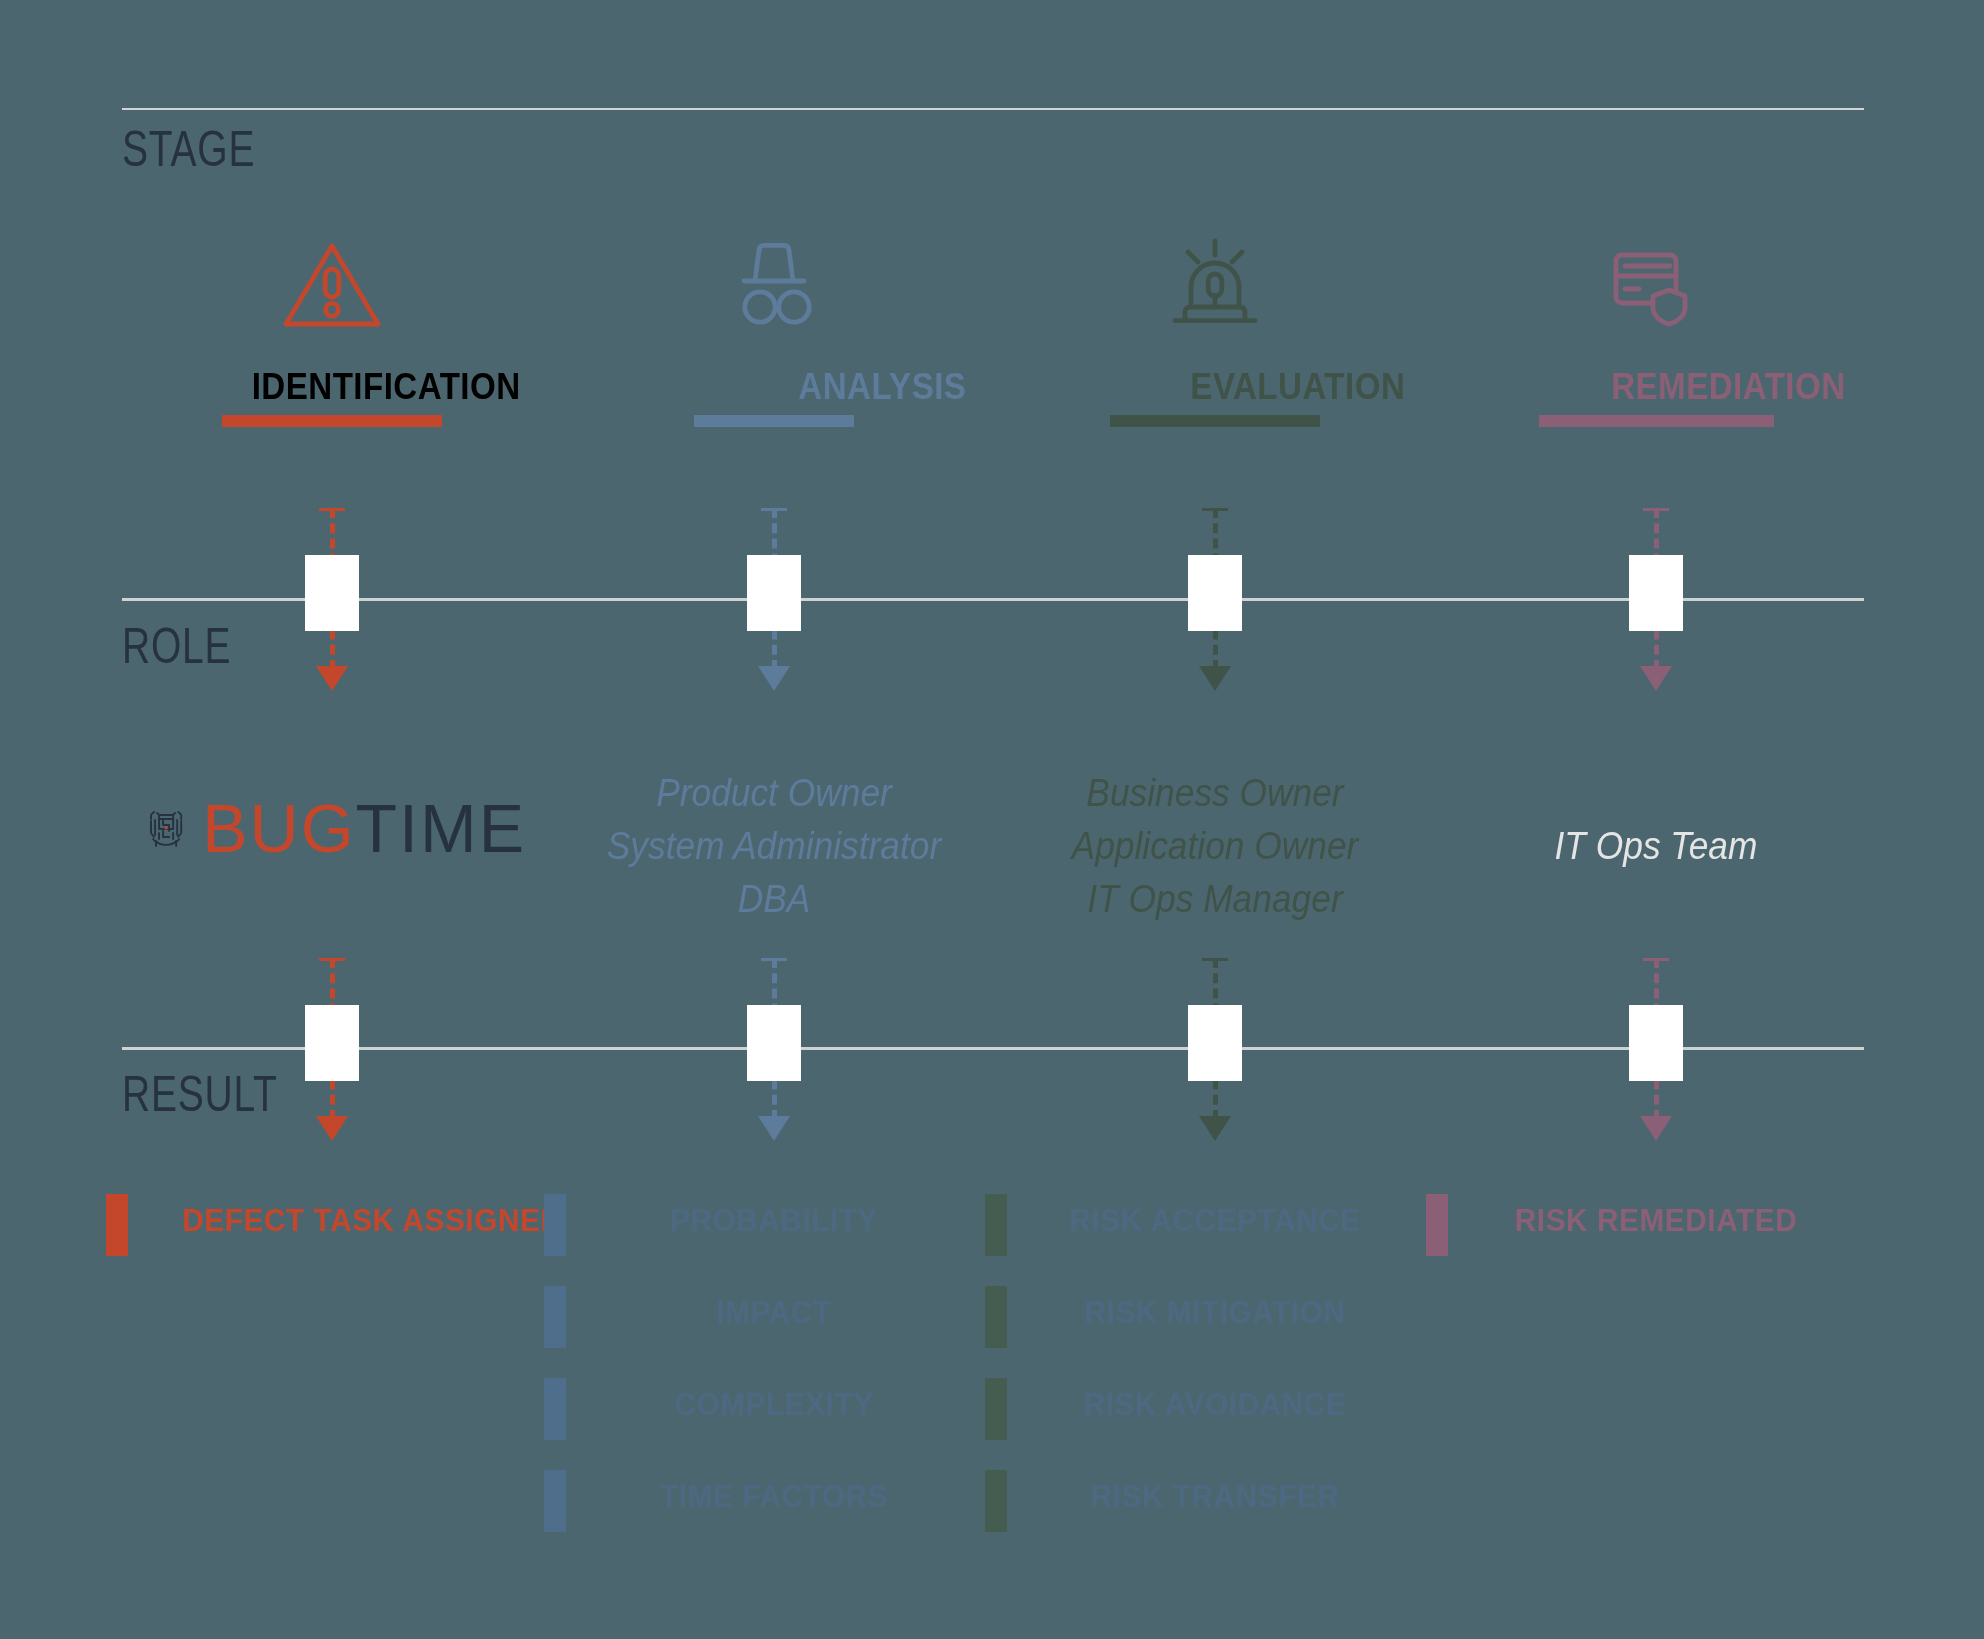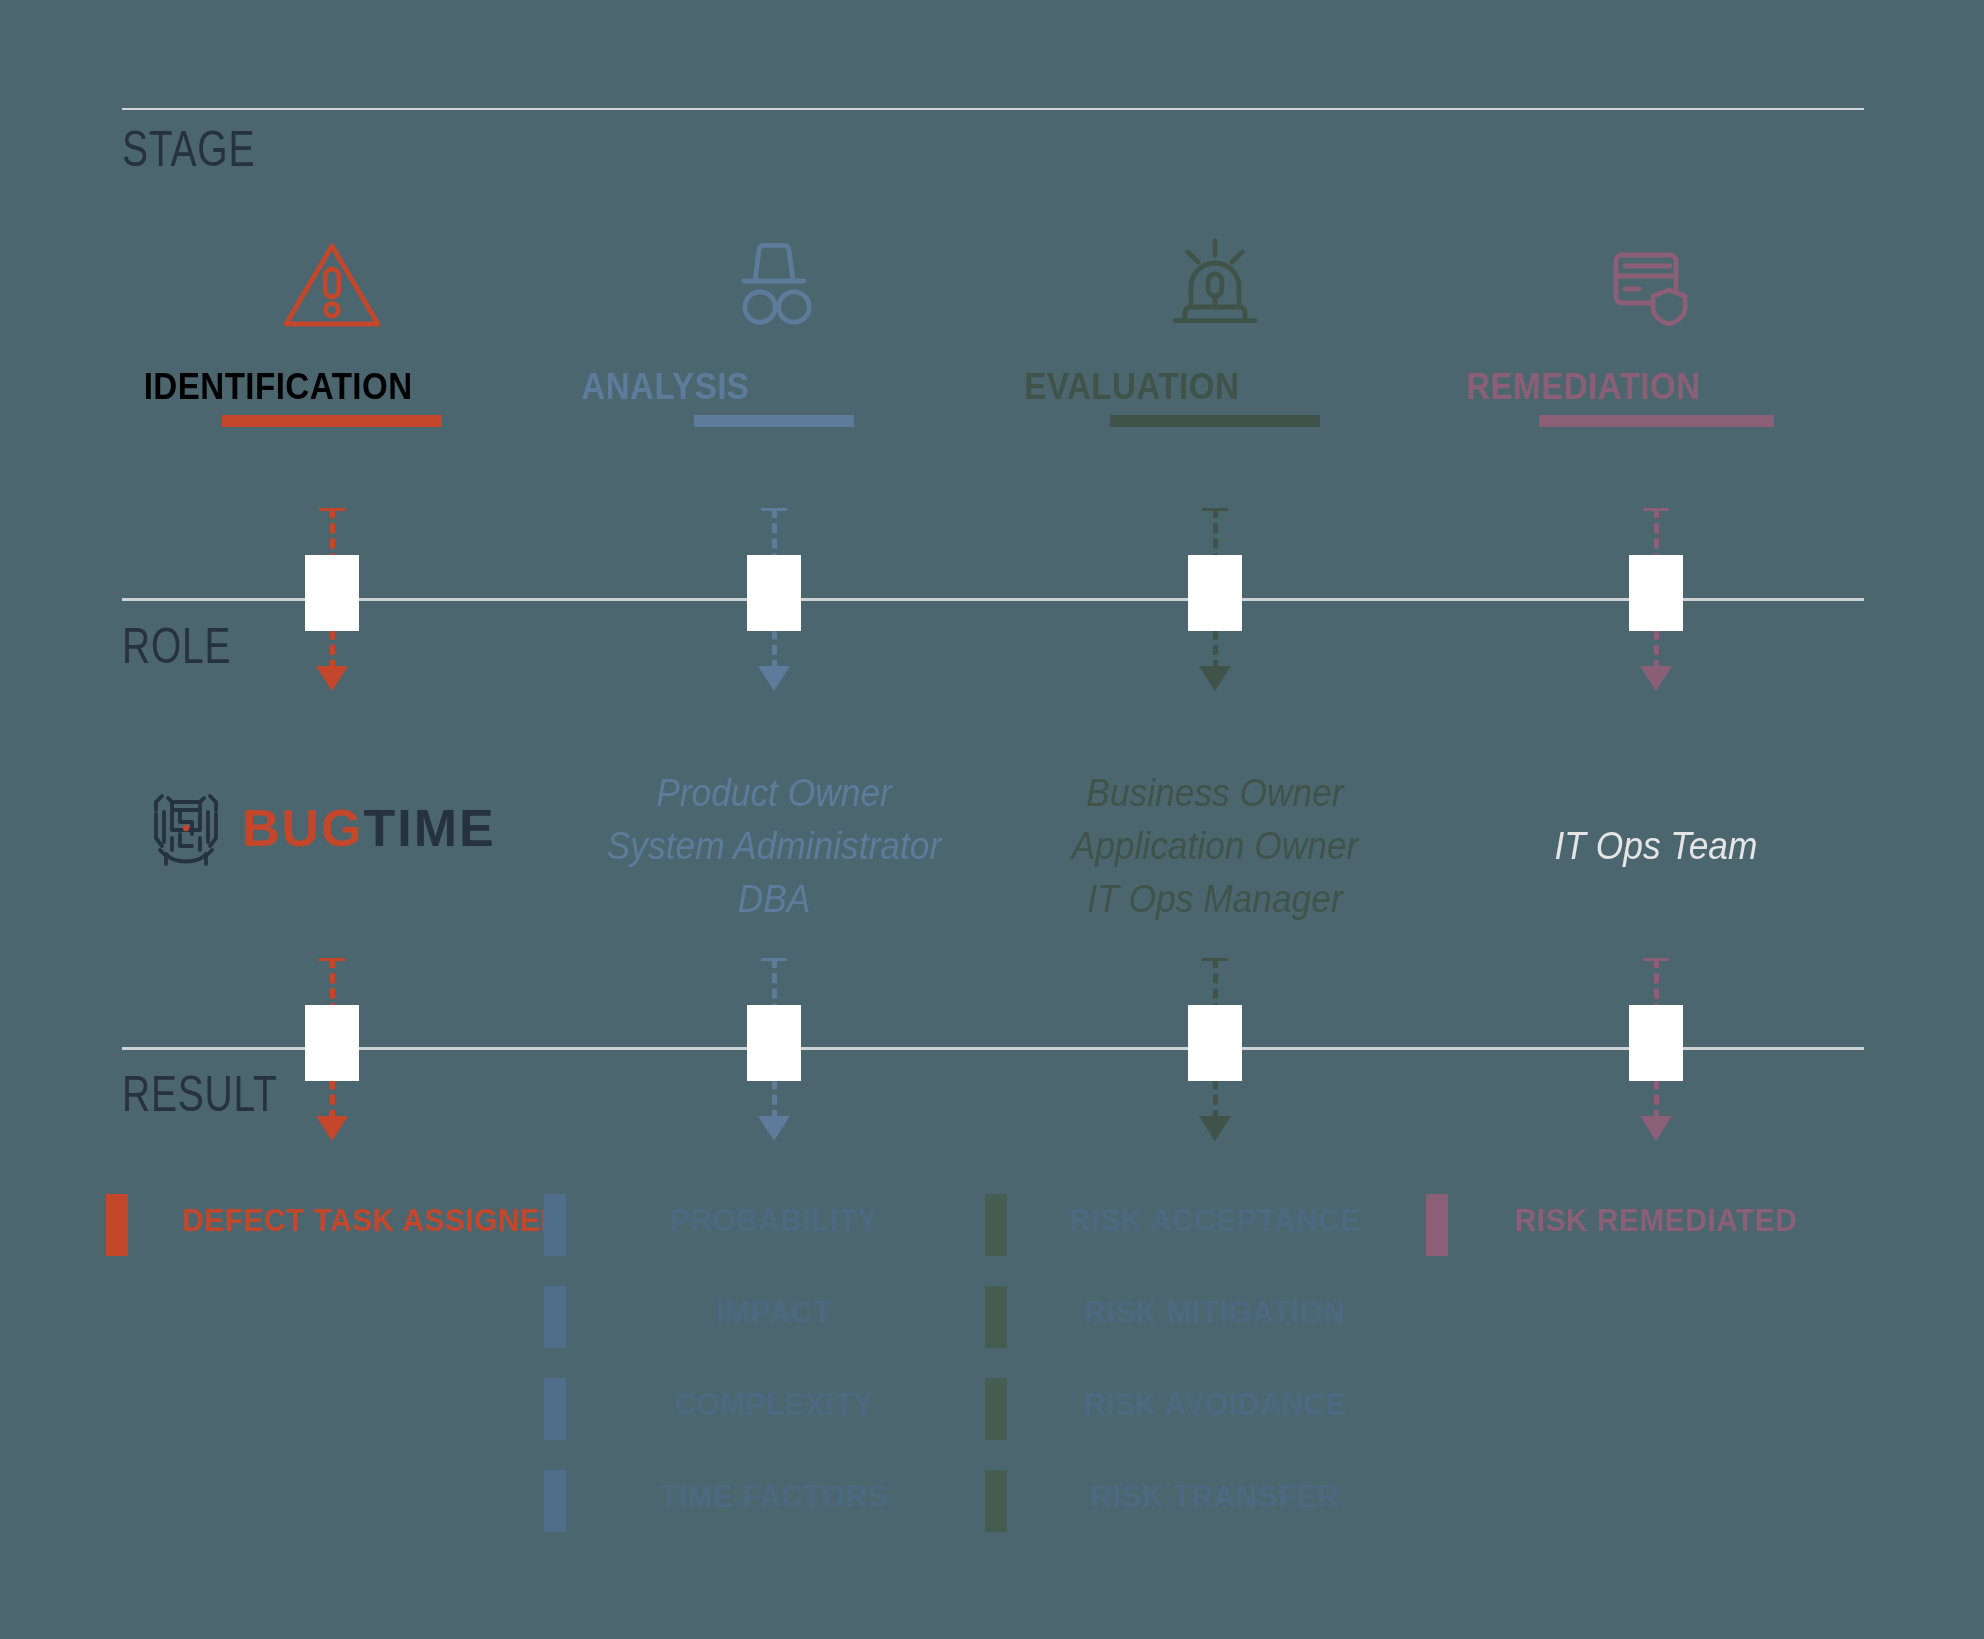--- a/index.html
+++ b/index.html
@@ -36,21 +36,21 @@
   .col-3{left:1456px;}
 
   .icon-wrap{
     position:absolute;top:232px;left:0;width:400px;height:106px;
     display:flex;align-items:center;justify-content:center;
   }
   .icon-wrap svg{display:block;}
 
   .stage-name{
     position:absolute;top:366px;left:0;width:400px;
-    text-align:left;
+    text-align:right;
   }
   .stage-name .txt{
     display:inline-block;
     font-family:"Liberation Sans Narrow","Liberation Sans",sans-serif;
     font-size:36px;font-weight:700;letter-spacing:.5px;
     transform:scaleX(.92);
     white-space:nowrap;
   }
   .stage-name .bar{
     display:block;margin:7px auto 0;height:12px;
@@ -97,21 +97,21 @@
     transform:scaleX(.93);
   }
 
   
   .logo{
     position:absolute;top:780px;left:14px;width:380px;height:96px;
     display:flex;align-items:center;gap:16px;
   }
   .logo .word{
     font-family:"Liberation Sans",sans-serif;
-    font-size:52px;font-weight:700;letter-spacing:2px;line-height:1;
+    font-size:68px;font-weight:400;letter-spacing:2px;line-height:1;
   }
   .logo .bug{color:#c4472c;}
   .logo .zero{color:#26323f;}
 
   
   .results{
     position:absolute;top:1185px;left:0;width:400px;
   }
   .res-row{
     position:relative;height:92px;

